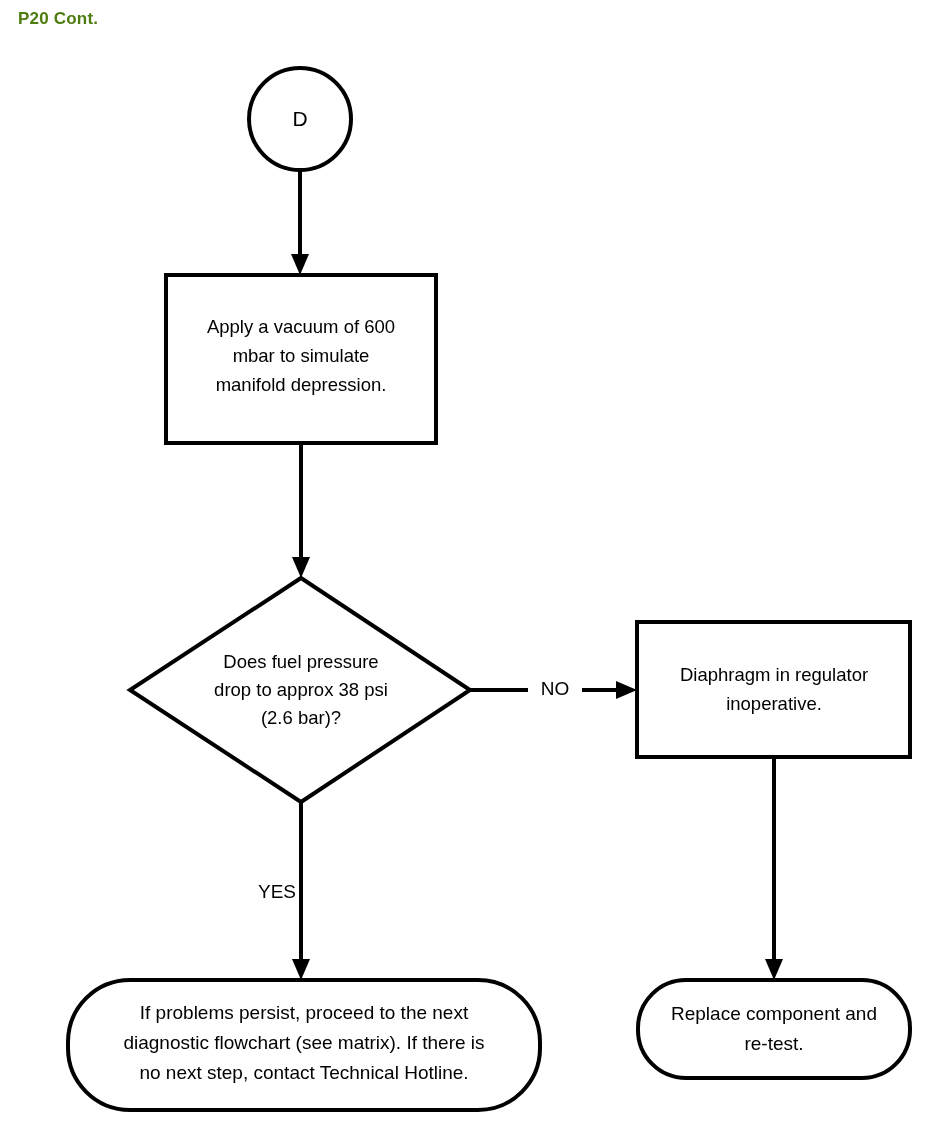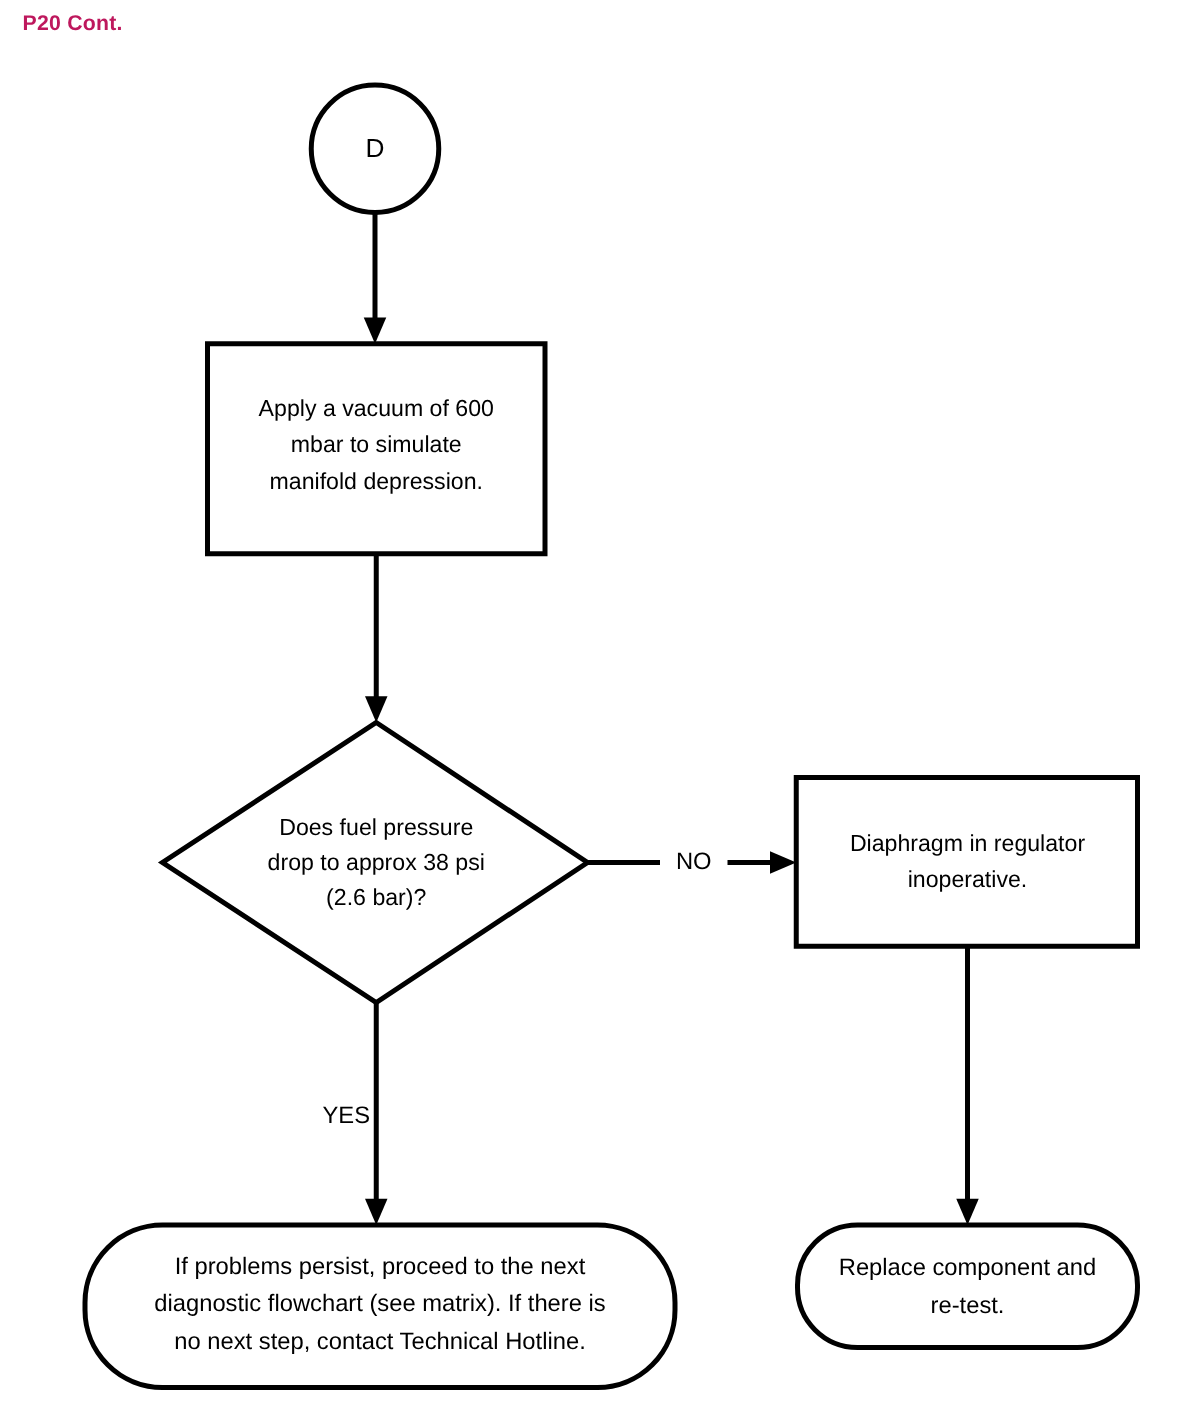--- a/index.html
+++ b/index.html
@@ -18,21 +18,21 @@
     background: #ffffff;
     overflow: hidden;
   }
   #page-title {
     position: absolute;
     left: 18px;
     top: 9px;
     font-size: 17px;
     font-weight: bold;
     letter-spacing: 0.2px;
-    color: #be185d;
+    color: #4d7c0f;
     white-space: nowrap;
   }
   svg#flowchart {
     position: absolute;
     left: 0;
     top: 0;
     width: 944px;
     height: 1128px;
   }
   .shape-stroke {

